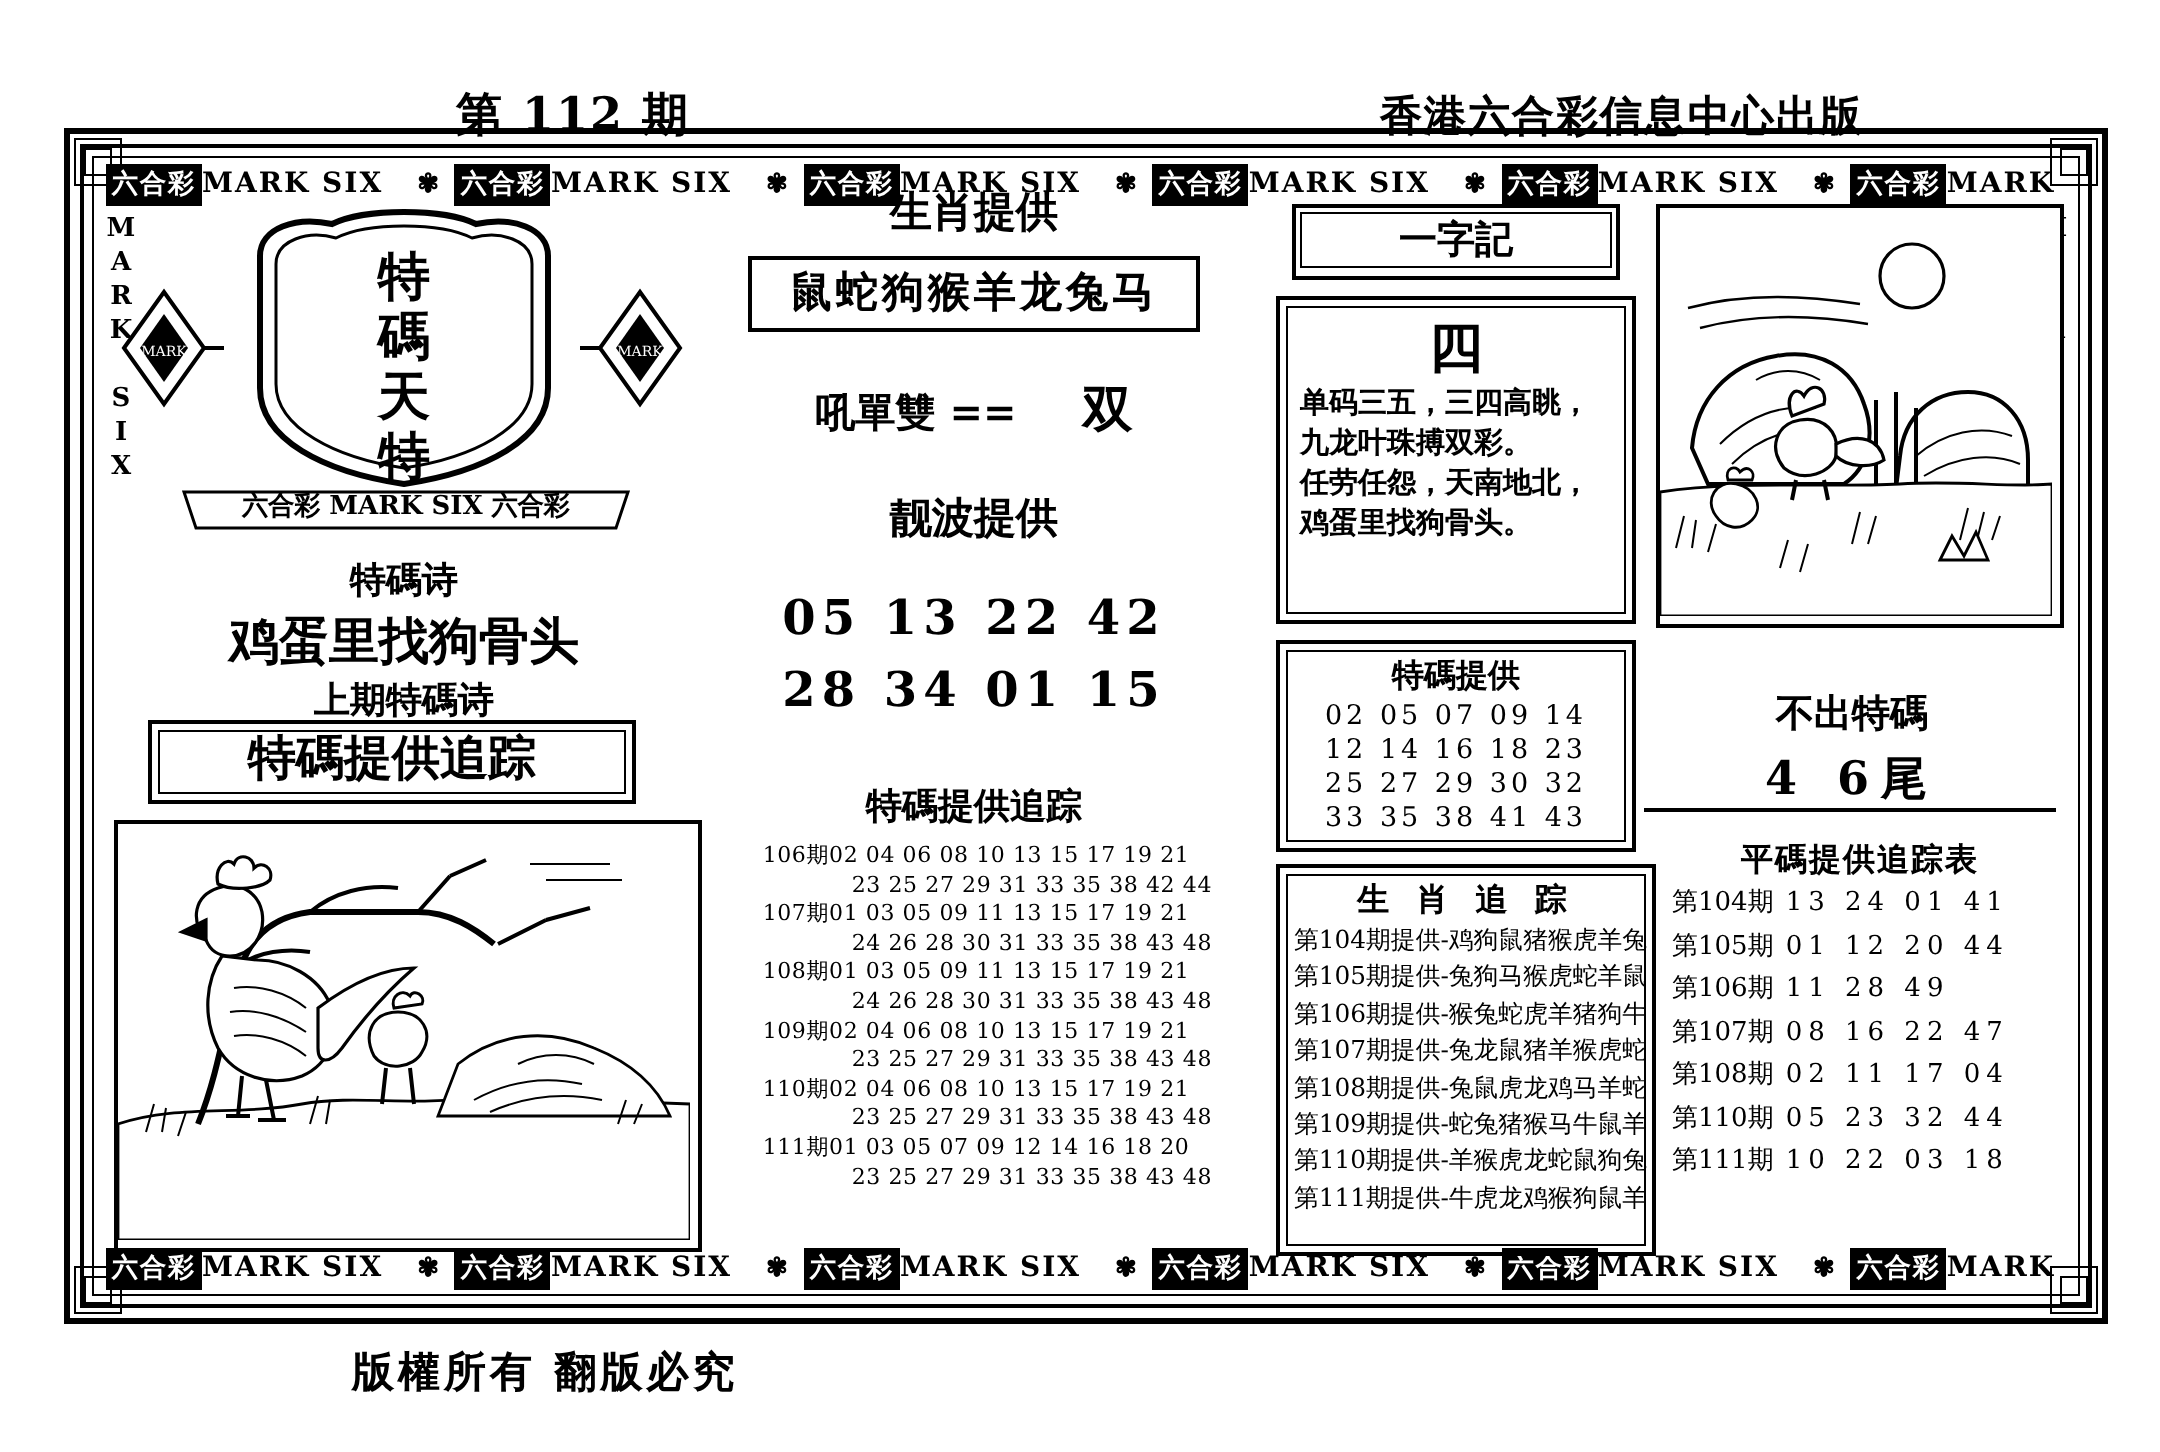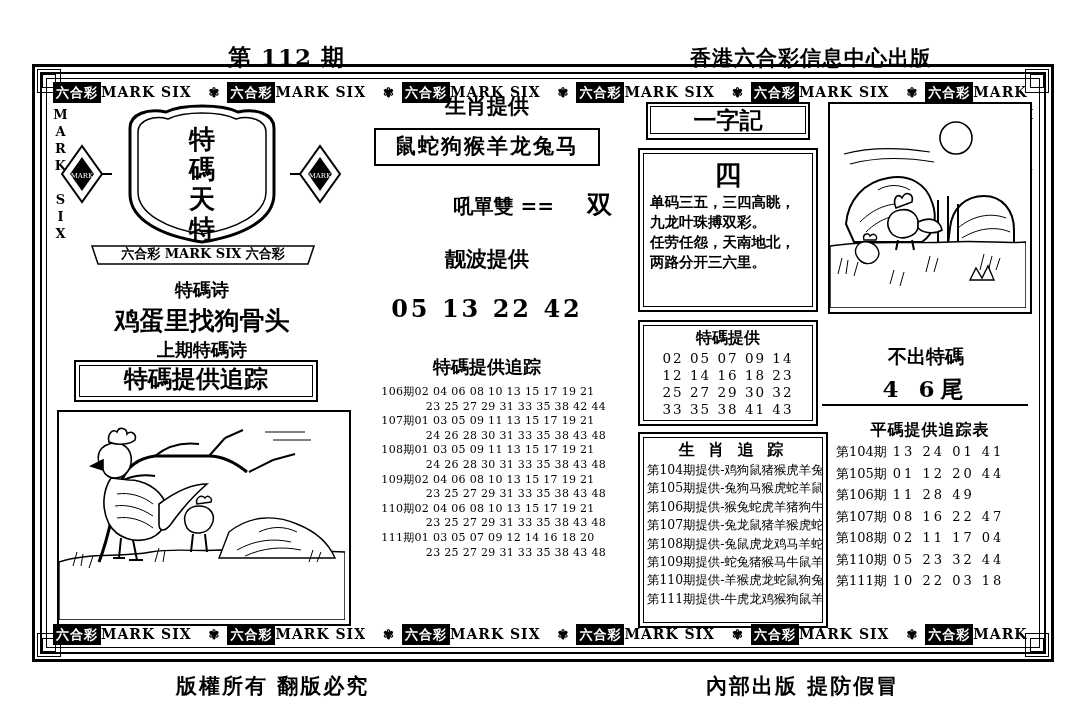--- a/index.html
+++ b/index.html
@@ -65,36 +65,36 @@
         text-align:center;font-size:24px;font-weight:bold;font-family:"DejaVu Serif","Liberation Serif",serif;line-height:26px;}
 
   .pic-rooster{position:absolute;left:5px;top:318px;width:290px;height:212px;border:2px solid #000;background:#fff;overflow:hidden;}
 
   
   .mid{position:absolute;left:310px;top:0px;width:250px;height:536px;}
   .mid-title{width:250px;text-align:center;font-family:"DejaVu Serif","Liberation Serif",serif;font-size:21px;font-weight:bold;}
   .zodiac-box{margin:8px auto 0;width:222px;height:34px;border:2px solid #000;text-align:center;}
   .zodiac-box span{font-size:21px;font-weight:bold;line-height:32px;font-family:"DejaVu Serif","Liberation Serif",serif;letter-spacing:2px;}
 
-  .oddeven{margin-top:22px;width:250px;text-align:right;font-family:"DejaVu Serif","Liberation Serif",serif;font-size:20px;font-weight:bold;}
+  .oddeven{margin-top:22px;width:250px;text-align:center;font-family:"DejaVu Serif","Liberation Serif",serif;font-size:20px;font-weight:bold;}
   .oddeven .res{font-size:25px;margin-left:26px;}
 
   .wave-title{margin-top:24px;width:250px;text-align:center;font-family:"DejaVu Serif","Liberation Serif",serif;font-size:21px;font-weight:bold;}
   .wave-nums{margin-top:18px;width:250px;text-align:center;font-family:"DejaVu Serif","Liberation Serif",serif;font-size:24px;font-weight:bold;letter-spacing:3px;line-height:36px;}
 
   .track-title{margin-top:28px;width:250px;text-align:center;font-family:"DejaVu Serif","Liberation Serif",serif;font-size:18px;font-weight:bold;}
   .track-list{margin-top:6px;width:250px;font-family:"DejaVu Serif","Liberation Serif",serif;font-size:11px;line-height:14.6px;letter-spacing:.3px;}
   .track-list .r1{text-align:center;padding-left:2px;}
   .track-list .r2{text-align:right;padding-right:6px;}
 
   
   .right{position:absolute;left:572px;top:0px;width:404px;height:536px;}
 
   .oneword-box{position:absolute;left:22px;top:10px;width:160px;height:34px;border:2px solid #000;text-align:center;}
-  .oneword-box .inner{border:1px solid #000;margin:2px;height:26px;line-height:26px;font-size:23px;font-weight:bold;font-family:"DejaVu Serif","Liberation Serif",serif;text-align:center;}
+  .oneword-box .inner{border:1px solid #000;margin:2px;height:26px;line-height:26px;font-size:19px;font-weight:bold;font-family:"DejaVu Serif","Liberation Serif",serif;text-align:center;}
 
   .verse-box{position:absolute;left:14px;top:56px;width:176px;height:160px;border:2px solid #000;}
   .verse-box .inner{position:absolute;left:3px;top:3px;right:3px;bottom:3px;border:1px solid #000;padding:4px 6px;}
   .big-word{text-align:center;font-size:27px;font-weight:bold;font-family:"DejaVu Serif","Liberation Serif",serif;line-height:34px;}
   .verse-lines{font-family:"DejaVu Serif","Liberation Serif",serif;font-size:14.5px;line-height:20px;font-weight:bold;}
 
   .pic-scene{position:absolute;left:204px;top:10px;width:200px;height:208px;border:2px solid #000;overflow:hidden;background:#fff;}
 
   .special-box{position:absolute;left:14px;top:228px;width:176px;height:102px;border:2px solid #000;}
   .special-box .inner{position:absolute;left:3px;top:3px;right:3px;bottom:3px;border:1px solid #000;}
@@ -262,20 +262,21 @@
       </div>
 
       <div class="oddeven">
         <span>吼單雙 ==</span>
         <span class="res">双</span>
       </div>
 
       <div class="wave-title">靓波提供</div>
       <div class="wave-nums">
         <div>05  13  22  42</div>
+        <div>28  34  01  15</div>
       </div>
 
       <div class="track-title">特碼提供追踪</div>
       <div class="track-list" id="track-list">
           <div class="r1">106期02 04 06 08 10 13 15 17 19 21</div>
           <div class="r2">23 25 27 29 31 33 35 38 42 44</div>
           <div class="r1">107期01 03 05 09 11 13 15 17 19 21</div>
           <div class="r2">24 26 28 30 31 33 35 38 43 48</div>
           <div class="r1">108期01 03 05 09 11 13 15 17 19 21</div>
           <div class="r2">24 26 28 30 31 33 35 38 43 48</div>
@@ -294,21 +295,21 @@
         <div class="inner">一字記</div>
       </div>
 
       <div class="verse-box">
         <div class="inner">
           <div class="big-word">四</div>
           <div class="verse-lines" id="verse-lines">
               <div>单码三五，三四高眺，</div>
               <div>九龙叶珠搏双彩。</div>
               <div>任劳任怨，天南地北，</div>
-              <div>两路分开三六里。</div>
+              <div>鸡蛋里找狗骨头。</div>
             </div>
         </div>
       </div>
 
       <div class="pic-scene">
         <svg width="196" height="204" viewBox="0 0 196 204">
           <rect x="0" y="0" width="196" height="204" fill="#fff"></rect>
 
           <circle cx="126" cy="34" r="16" fill="#fff" stroke="#000" stroke-width="1.6"></circle>
           <g stroke="#000" stroke-width="1.2" fill="none">
@@ -401,14 +402,13 @@
             <div class="row"><span>第107期</span><span class="num">08 16 22 47</span></div>
             <div class="row"><span>第108期</span><span class="num">02 11 17 04</span></div>
             <div class="row"><span>第110期</span><span class="num">05 23 32 44</span></div>
             <div class="row"><span>第111期</span><span class="num">10 22 03 18</span></div>
           </div>
       </div>
     </div>
   </div>
 
   <div class="foot-left">版權所有 翻版必究</div>
-  <div class="foot-right">內部出版 提防假冒</div>
 </div>
 
 </body></html>

